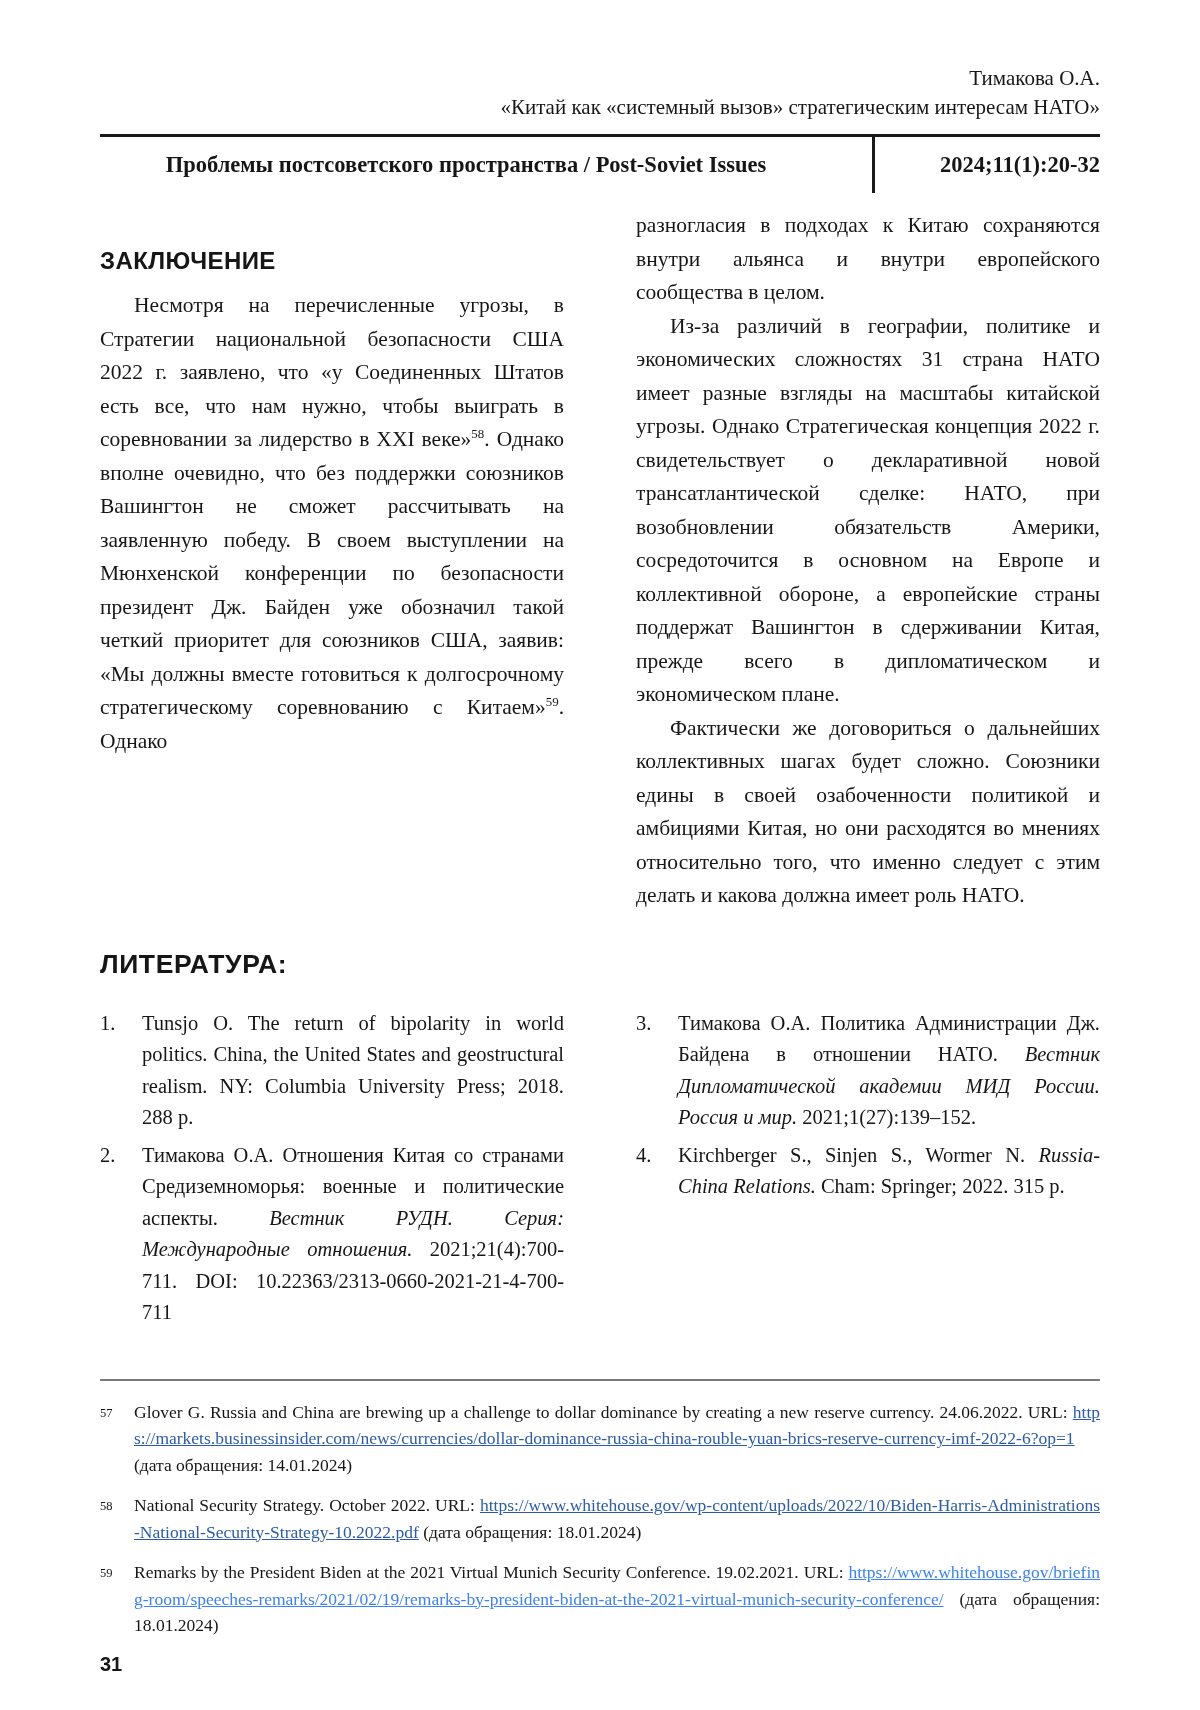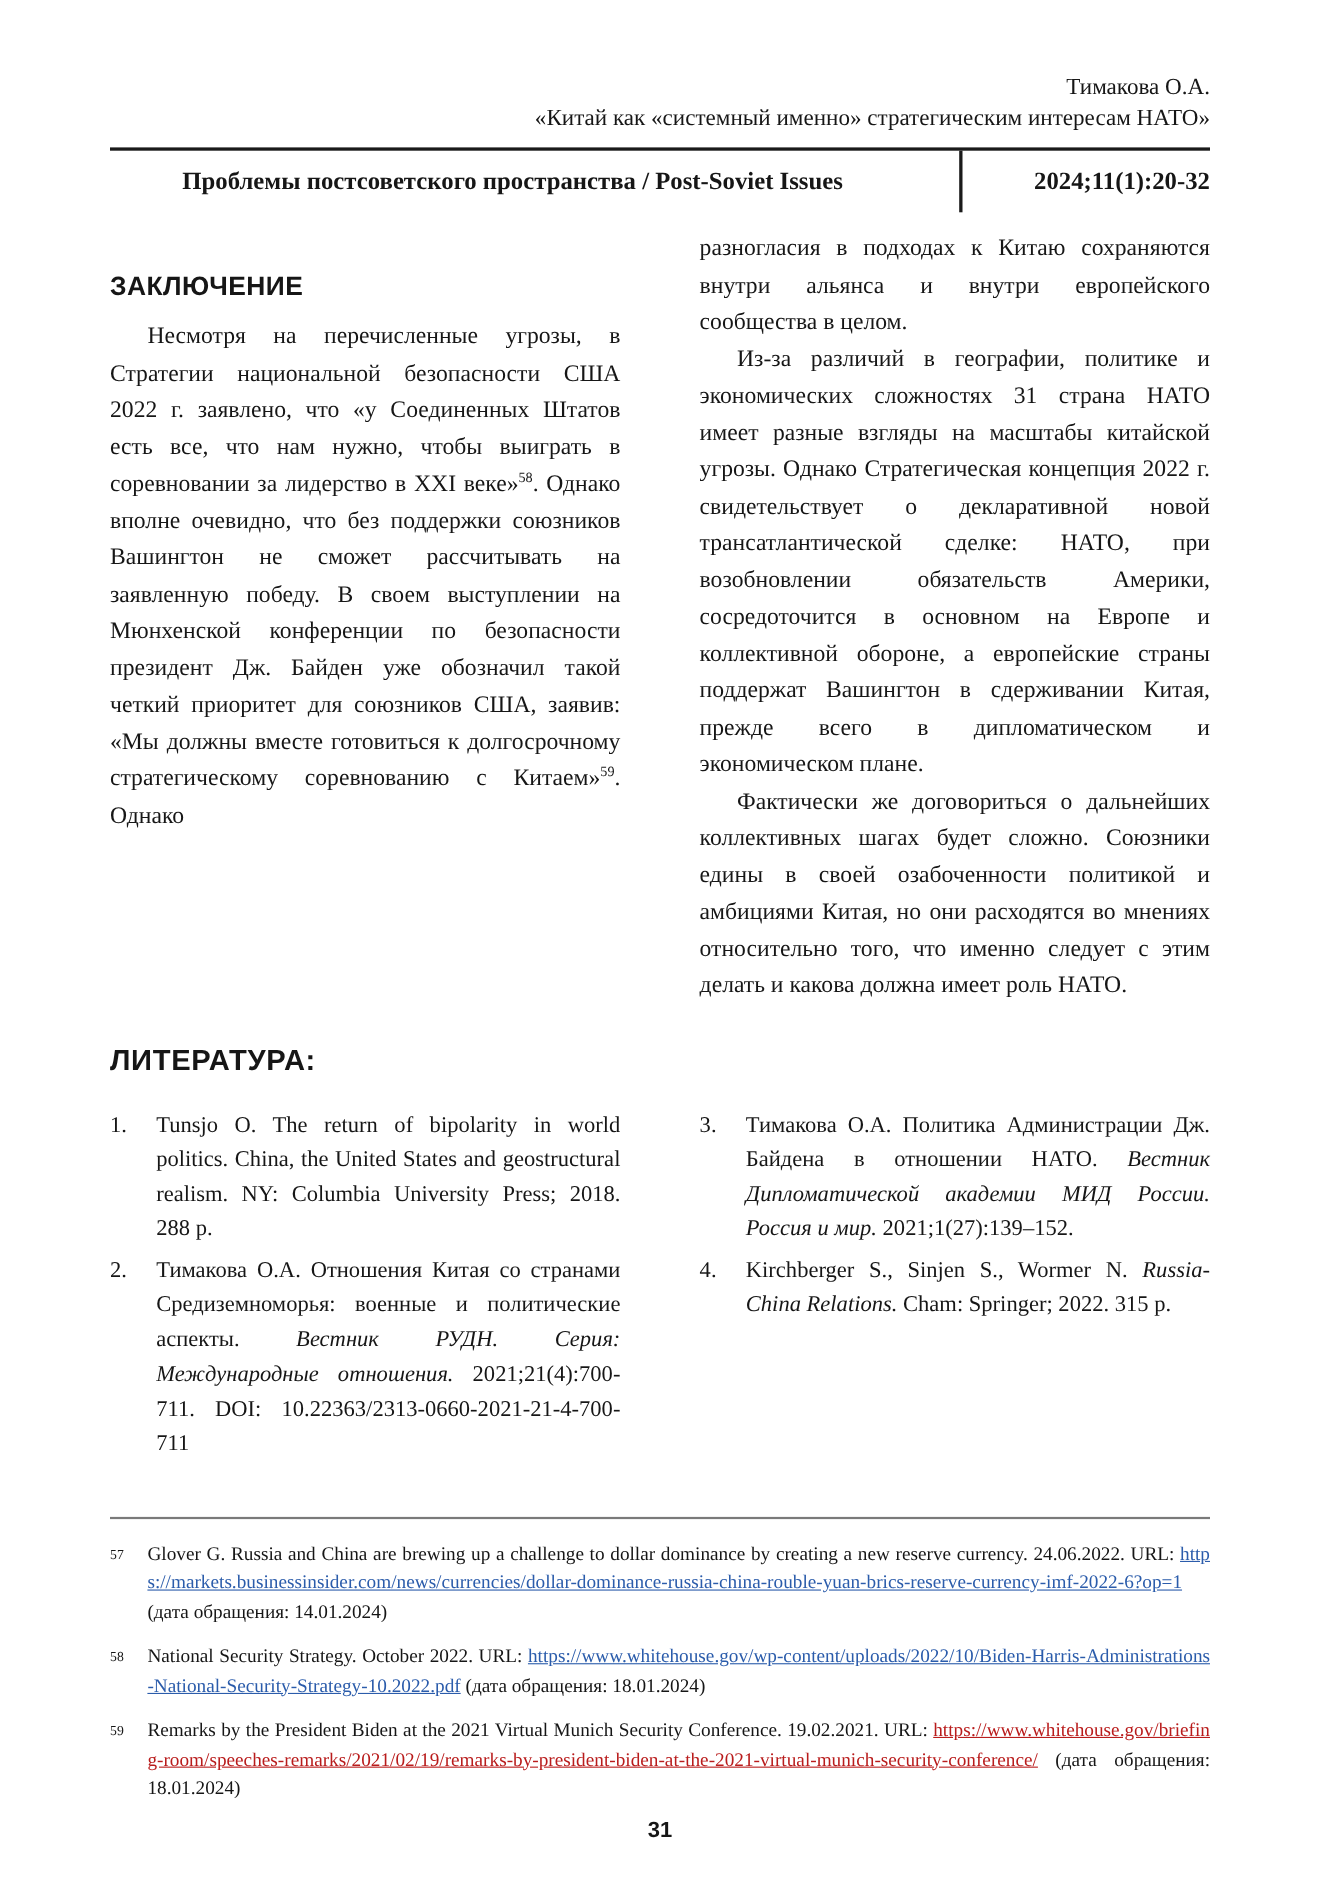--- a/index.html
+++ b/index.html
@@ -44,32 +44,32 @@
 
   
   .fn-divider { border:none; border-top:2px solid #7a7a7a; margin:44px 0 0 0; }
   .footnotes { margin-top:18px; }
   .footnote { display:flex; font-size:17.5px; line-height:26.5px; margin-bottom:14px; }
   .fn-num { width:34px; flex:none; font-size:12.5px; padding-top:1px; }
   .fn-text { flex:1; text-align:justify; min-width:0; }
   .fn-link { text-decoration:underline; word-break:break-all; cursor:pointer; }
 
   .page-number {
-    text-align:center; font-weight:bold; font-size:20px;
+    text-align:left; font-weight:bold; font-size:20px;
     font-family:"Liberation Sans", sans-serif; margin-top:12px;
   }
 </style>
 </head>
 <body>
 
 <div class="page">
 
   <div class="hdr-author-block">
     <div class="hdr-line">Тимакова О.А.</div>
-    <div class="hdr-line">«Китай как «системный именно» стратегическим интересам НАТО»</div>
+    <div class="hdr-line">«Китай как «системный вызов» стратегическим интересам НАТО»</div>
   </div>
 
   <hr class="top-rule">
 
   <div class="journal-row">
     <div class="journal-name">Проблемы постсоветского пространства / Post-Soviet Issues</div>
     <div class="vert-divider"></div>
     <div class="journal-issue">2024;11(1):20-32</div>
   </div>
 
@@ -116,19 +116,19 @@
       <div class="footnote">
         <span class="fn-num">57</span>
         <span class="fn-text">Glover G. Russia and China are brewing up a challenge to dollar dominance by creating a new reserve currency. 24.06.2022. URL: <a class="fn-link" style="color: rgb(43, 92, 171);">https://markets.businessinsider.com/news/currencies/dollar-dominance-russia-china-rouble-yuan-brics-reserve-currency-imf-2022-6?op=1</a> (дата обращения: 14.01.2024)</span>
       </div>
       <div class="footnote">
         <span class="fn-num">58</span>
         <span class="fn-text">National Security Strategy. October 2022. URL: <a class="fn-link" style="color: rgb(43, 92, 171);">https://www.whitehouse.gov/wp-content/uploads/2022/10/Biden-Harris-Administrations-National-Security-Strategy-10.2022.pdf</a> (дата обращения: 18.01.2024)</span>
       </div>
       <div class="footnote">
         <span class="fn-num">59</span>
-        <span class="fn-text">Remarks by the President Biden at the 2021 Virtual Munich Security Conference. 19.02.2021. URL: <a class="fn-link" style="color: #b91c1c;">https://www.whitehouse.gov/briefing-room/speeches-remarks/2021/02/19/remarks-by-president-biden-at-the-2021-virtual-munich-security-conference/</a> (дата обращения: 18.01.2024)</span>
+        <span class="fn-text">Remarks by the President Biden at the 2021 Virtual Munich Security Conference. 19.02.2021. URL: <a class="fn-link" style="color: #3b82f6;">https://www.whitehouse.gov/briefing-room/speeches-remarks/2021/02/19/remarks-by-president-biden-at-the-2021-virtual-munich-security-conference/</a> (дата обращения: 18.01.2024)</span>
       </div>
     </div>
 
   <div class="page-number">31</div>
 
 </div>
 
 </body></html>

